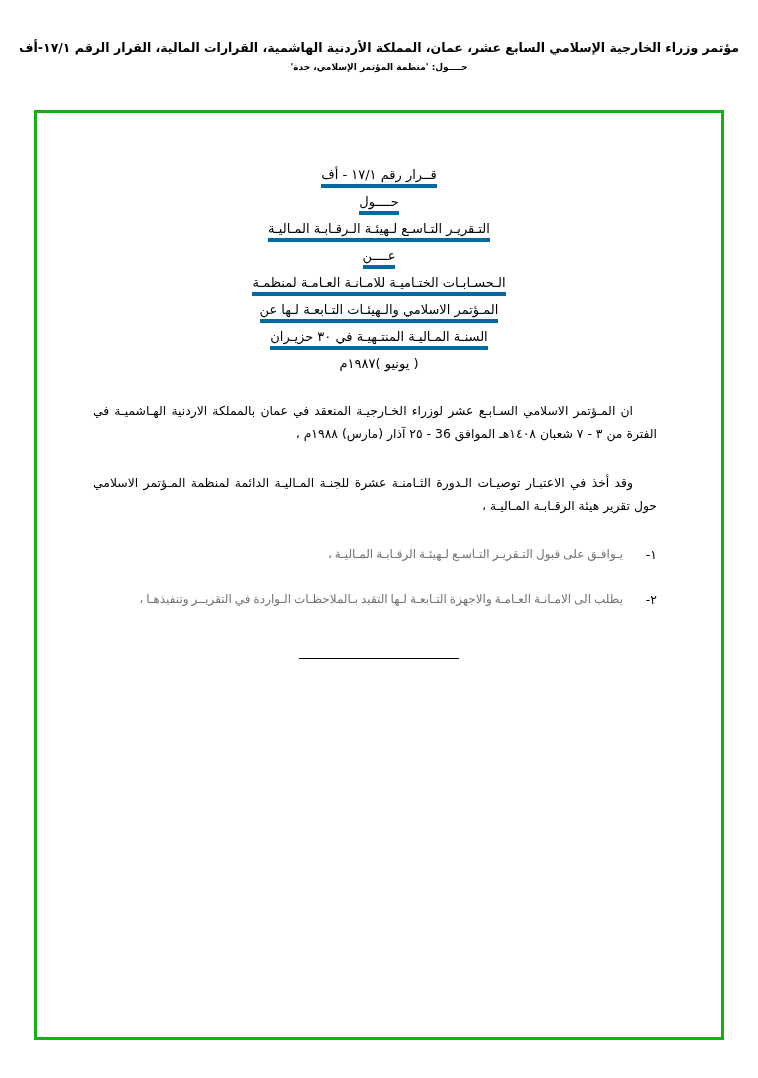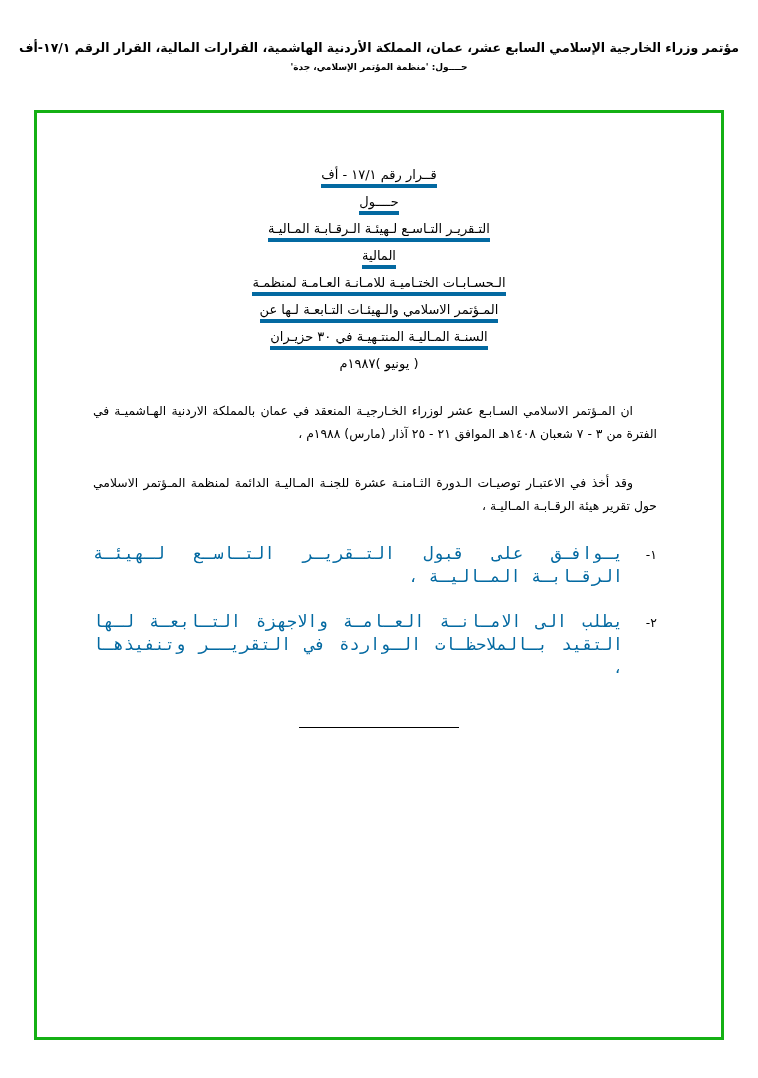--- a/index.html
+++ b/index.html
@@ -130,25 +130,25 @@
     flex: 0 0 auto;
     width: 34px;
     font-family: "DejaVu Sans", sans-serif;
     font-size: 12.4px;
     line-height: 23px;
     letter-spacing: 0.6px;
     color: #000;
   }
   .clause-text {
     flex: 1 1 auto;
-    font-family: Liberation Mono, monospace;
-    font-size: 17px;
+    font-family: Liberation Serif, serif;
+    font-size: 12px;
     line-height: 23px;
     letter-spacing: 0.8px;
-    color: #0369a1;
+    color: #737373;
     text-align: justify;
     text-align-last: right;
   }
 
   
   .end-rule-wrap {
     margin-top: 34px;
     text-align: center;
   }
   .end-rule {
@@ -168,28 +168,28 @@
     <div class="source-line">حــــول:  'منظمة المؤتمر الإسلامي، جدة'</div>
   </div>
 
   <div class="frame">
     <div class="content">
 
       <div class="heading-block">
         <div class="heading-line"><span>قــرار رقم ١٧/١ - أف</span></div>
         <div class="heading-line"><span>حــــول</span></div>
         <div class="heading-line"><span>التـقريـر التـاسـع لـهيئـة الـرقـابـة المـاليـة</span></div>
-        <div class="heading-line"><span>المالية</span></div>
+        <div class="heading-line"><span>عــــن</span></div>
         <div class="heading-line"><span>الـحسـابـات الختـاميـة للامـانـة العـامـة لمنظمـة</span></div>
         <div class="heading-line"><span>المـؤتمر الاسلامي والـهيئـات التـابعـة لـها عن</span></div>
         <div class="heading-line"><span>السنـة المـاليـة المنتـهيـة في ٣٠ حزيـران</span></div>
         <div class="heading-line no-rule"><span>( يونيو )١٩٨٧م</span></div>
       </div>
 
-      <p class="para indent-first">ان المـؤتمر الاسلامي السـابـع عشر لوزراء الخـارجيـة المنعقد في عمان بالمملكة الاردنية الهـاشميـة في الفترة من ٣ - ٧ شعبان ١٤٠٨هـ الموافق ٢١ - ٢٥ آذار (مارس) ١٩٨٨م ،</p>
+      <p class="para indent-first">ان المـؤتمر الاسلامي السـابـع عشر لوزراء الخـارجيـة المنعقد في عمان بالمملكة الاردنية الهـاشميـة في الفترة من ٣ - ٧ شعبان ١٤٠٨هـ الموافق 36 - ٢٥ آذار (مارس) ١٩٨٨م ،</p>
       <p class="para indent-first">وقد أخذ في الاعتبـار توصيـات الـدورة الثـامنـة عشرة للجنـة المـاليـة الدائمة لمنظمة المـؤتمر الاسلامي حول تقرير هيئة الرقـابـة المـاليـة ،</p>
 
       <div class="clauses">
         <div class="clause">
           <div class="clause-num">١-</div>
           <div class="clause-text">يـوافـق على قبول التـقريـر التـاسـع لـهيئـة الرقـابـة المـاليـة ،</div>
         </div>
         <div class="clause">
           <div class="clause-num">٢-</div>
           <div class="clause-text">يطلب الى الامـانـة العـامـة والاجهزة التـابعـة لـها التقيد بـالملاحظـات الـواردة في التقريــر وتنفيذهـا ،</div>

